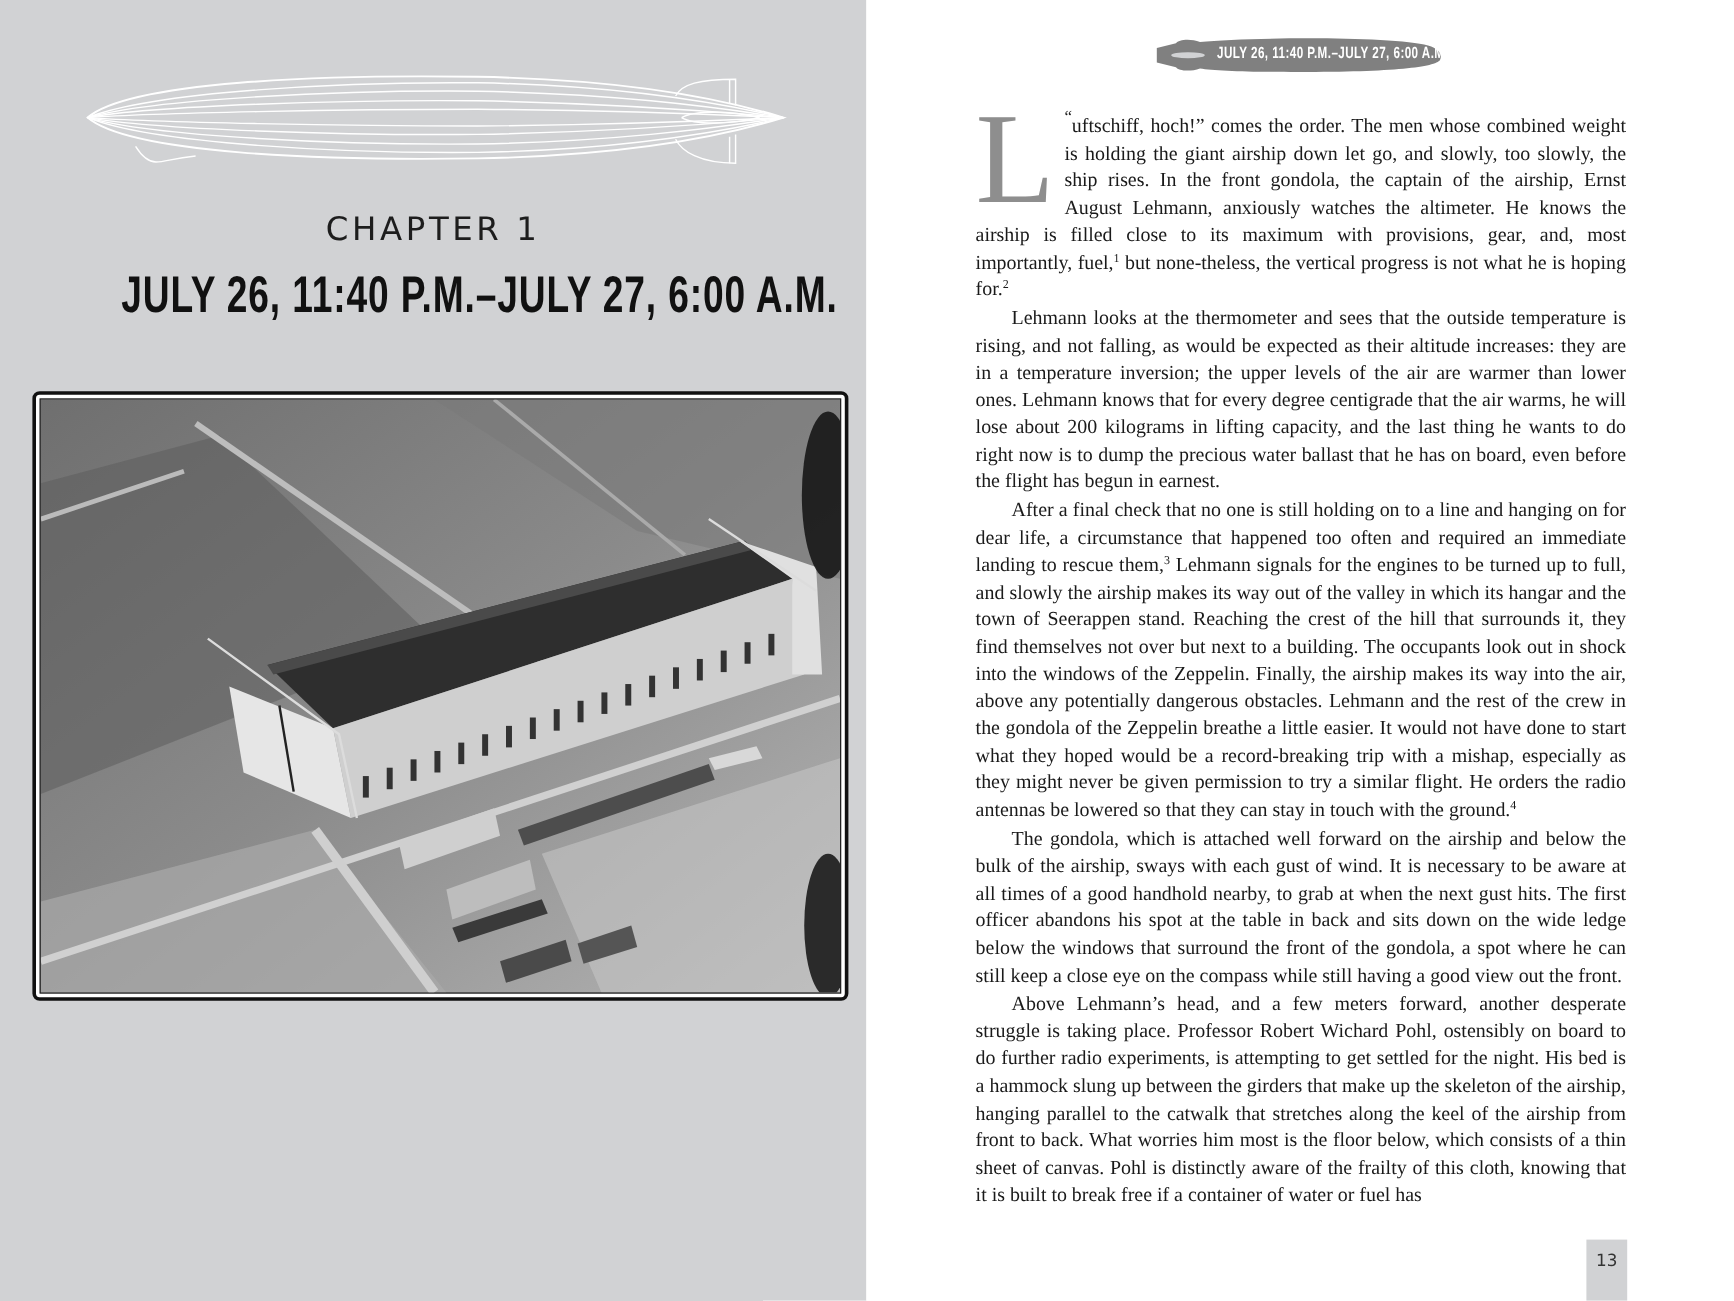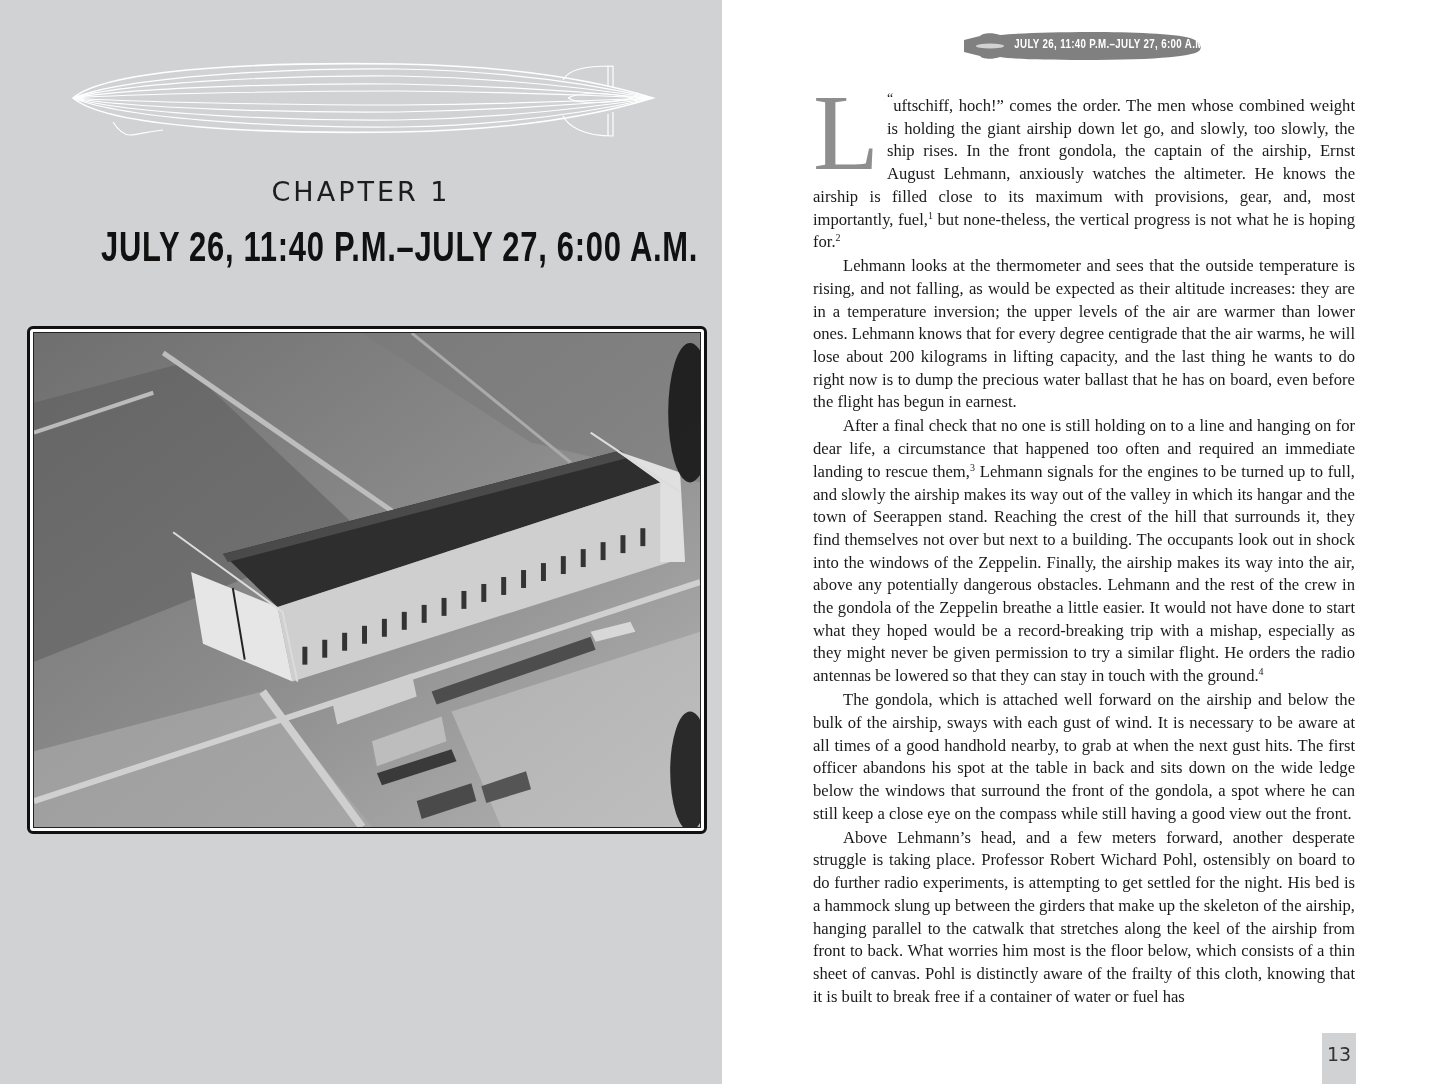--- a/index.html
+++ b/index.html
@@ -72,21 +72,21 @@
       float: left; font-size: 108px; line-height: 82px; color: #8e8e8e;
       margin: 4px 8px 0 0; font-family: "Liberation Serif", serif; height: 78px;
     }
 
     .page-number-box {
       position: absolute; left: 1322px; top: 1033px; width: 34px; height: 51px;
       background: #d1d2d4;
     }
     .page-number {
       position: absolute; left: 0; top: 10px; width: 34px; text-align: center;
-      font-family: "DejaVu Sans", sans-serif; font-size: 19px; color: #333;
+      font-family: "DejaVu Sans", sans-serif; font-size: 14px; color: #333;
     }
   </style>
 </head>
 <body>
 
 <div class="left-page">
 
   <div class="zeppelin-art">
     <svg viewBox="0 0 590 90" width="590" height="90" fill="none" stroke="#ffffff" stroke-width="1.2">
 

